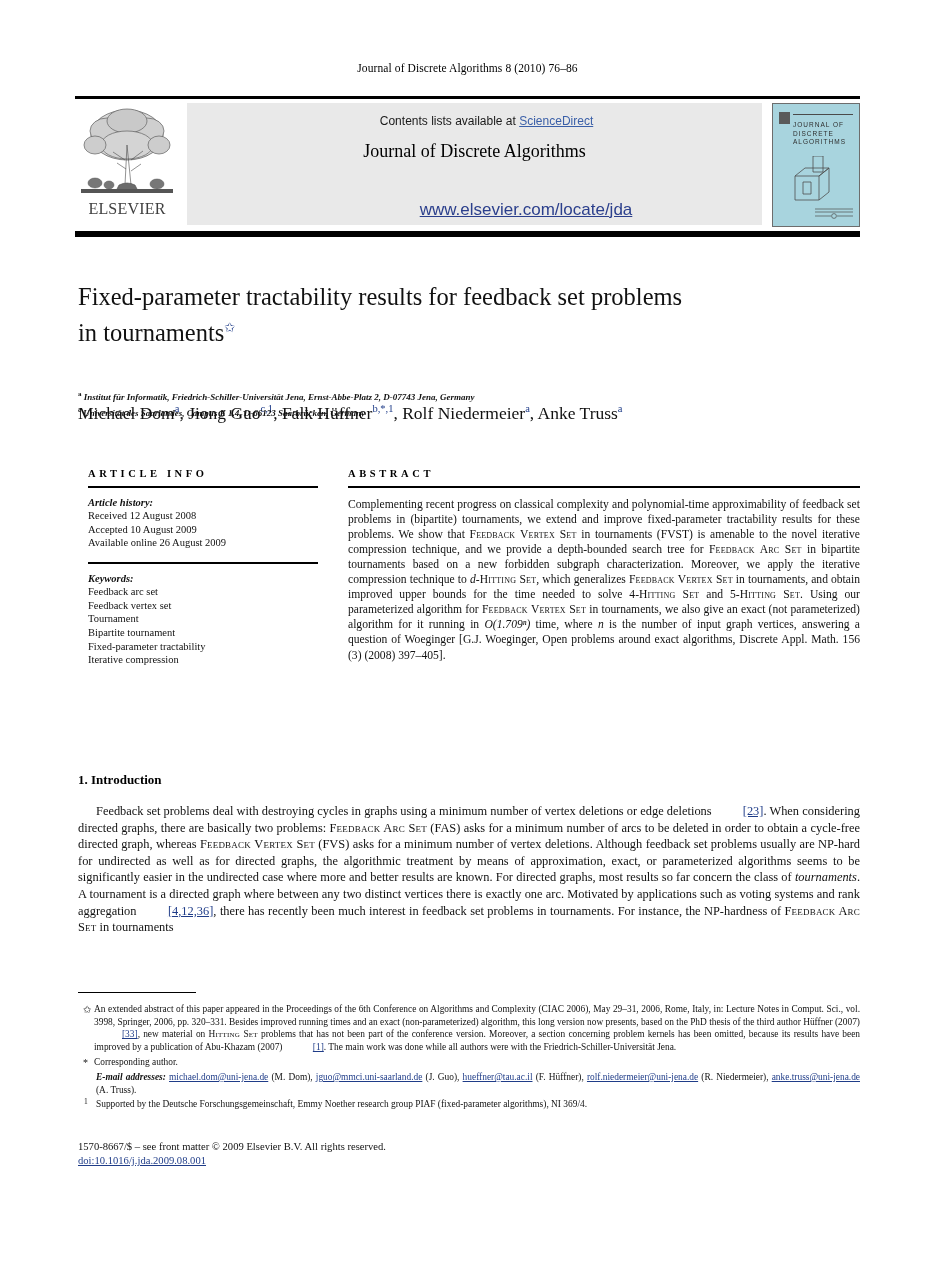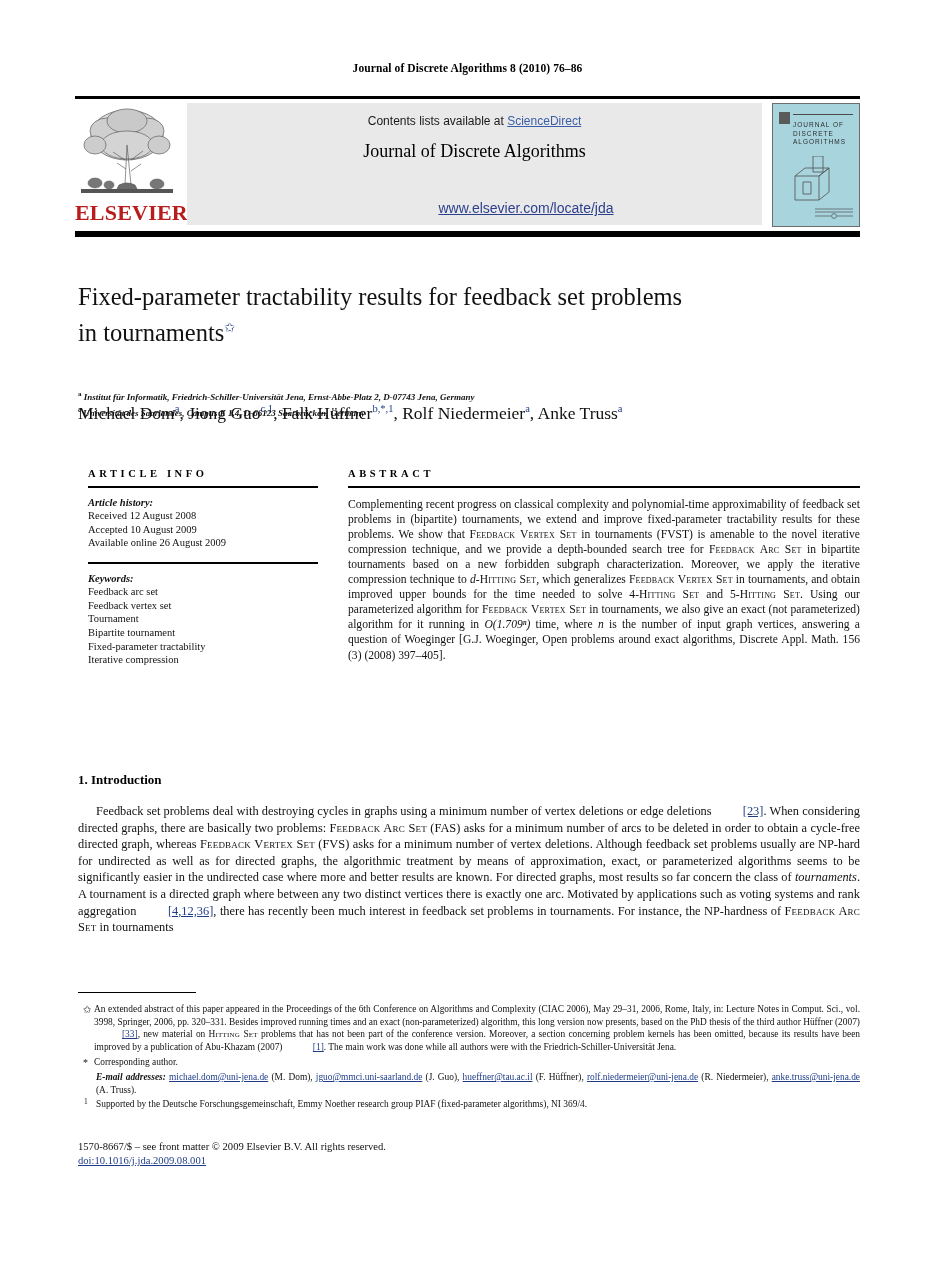--- a/index.html
+++ b/index.html
@@ -22,21 +22,21 @@
     height: 1266px;
   }
 
   
   .running-head {
     position: absolute;
     left: 0; top: 62px;
     width: 935px;
     text-align: center;
     font-size: 11.5px;
-    font-weight: bold;
+    font-weight: normal;
     letter-spacing: .1px;
   }
 
   
   .masthead-rule-top {
     position: absolute;
     left: 75px; top: 96px;
     width: 785px; height: 3px;
     background: #000;
   }
@@ -54,34 +54,34 @@
     position: absolute;
     left: 4px; top: 2px;
     width: 96px; height: 92px;
   }
   .elsevier-word {
     position: absolute;
     left: 0; top: 97px;
     width: 104px;
     text-align: center;
     font-family: "Liberation Serif", serif;
-    font-size: 22px;
+    font-size: 16px;
     letter-spacing: .2px;
-    color: #b91c1c;
-    font-weight: 700;
+    color: #404040;
+    font-weight: 400;
   }
   .masthead-box {
     position: absolute;
     left: 112px; top: 0;
     width: 575px; height: 122px;
     background: #e9e9e9;
   }
   .contents-line {
     position: absolute;
-    left: 0; top: 11px;
+    left: 12px; top: 11px;
     width: 575px;
     text-align: center;
     font-family: "Liberation Sans", sans-serif;
     font-size: 12px;
     color: #1a1a1a;
   }
   .contents-line .sd {
     color: #3a5fa8;
   }
   .journal-title {
@@ -92,21 +92,21 @@
     font-family: "Liberation Serif", serif;
     font-size: 18px;
     color: #000;
   }
   .journal-url {
     position: absolute;
     left: 0; top: 97px;
     width: 678px;
     text-align: center;
     font-family: "Liberation Sans", sans-serif;
-    font-size: 14px;
+    font-size: 17px;
     color: #2b3f8c;
   }
   .cover-thumb {
     position: absolute;
     left: 697px; top: 0;
     width: 88px; height: 124px;
     background: #a8d4de;
     border: 1px solid #6d6d6d;
     box-sizing: border-box;
   }

